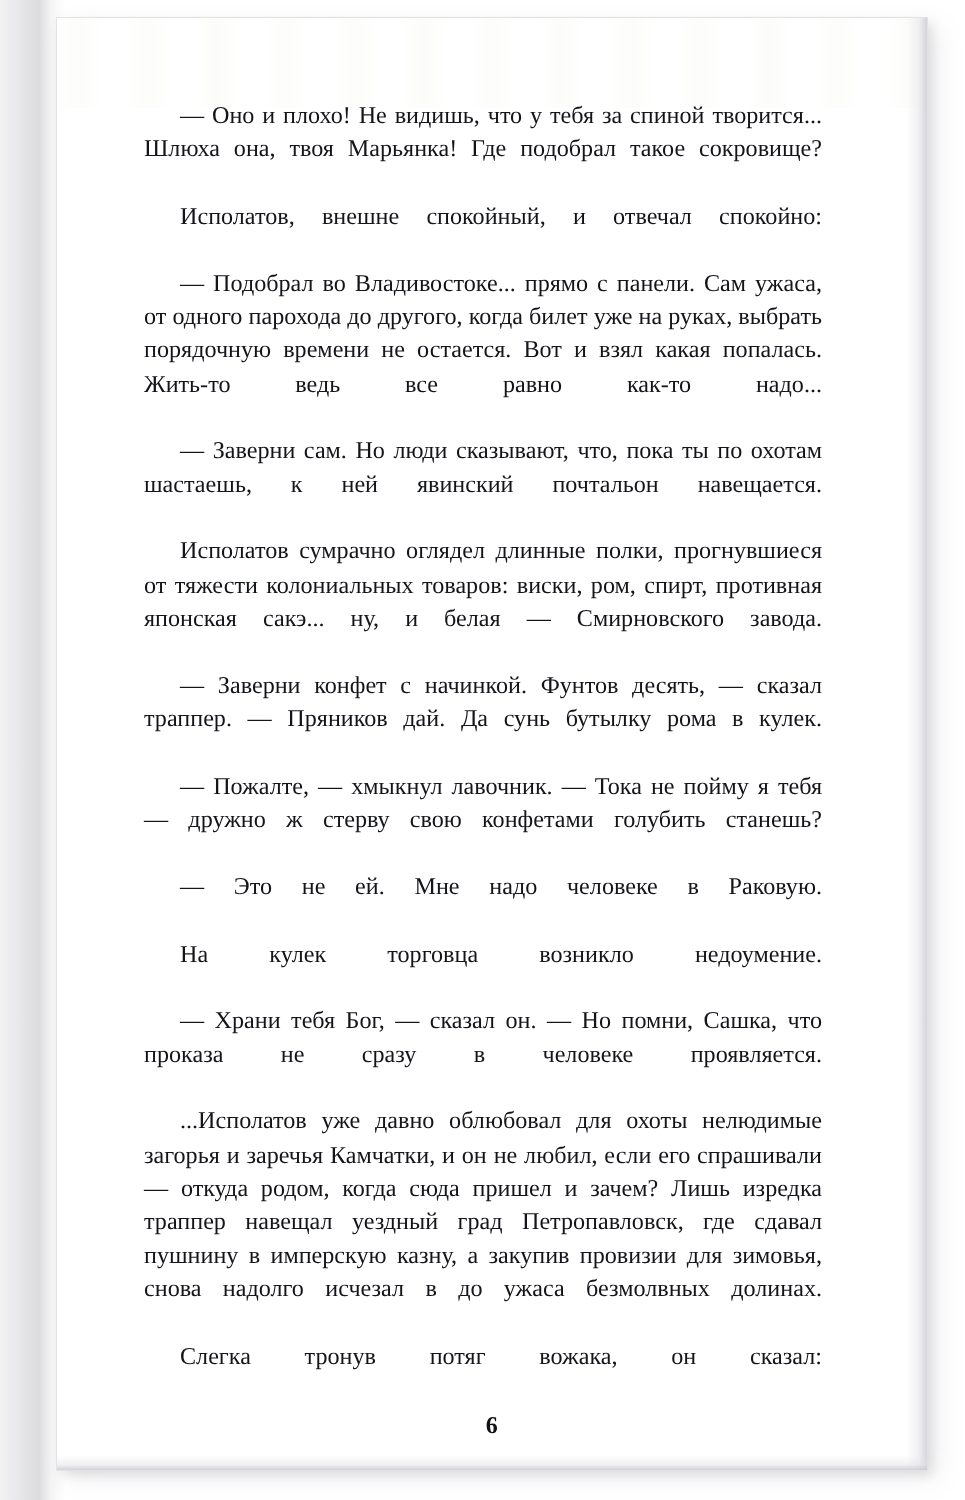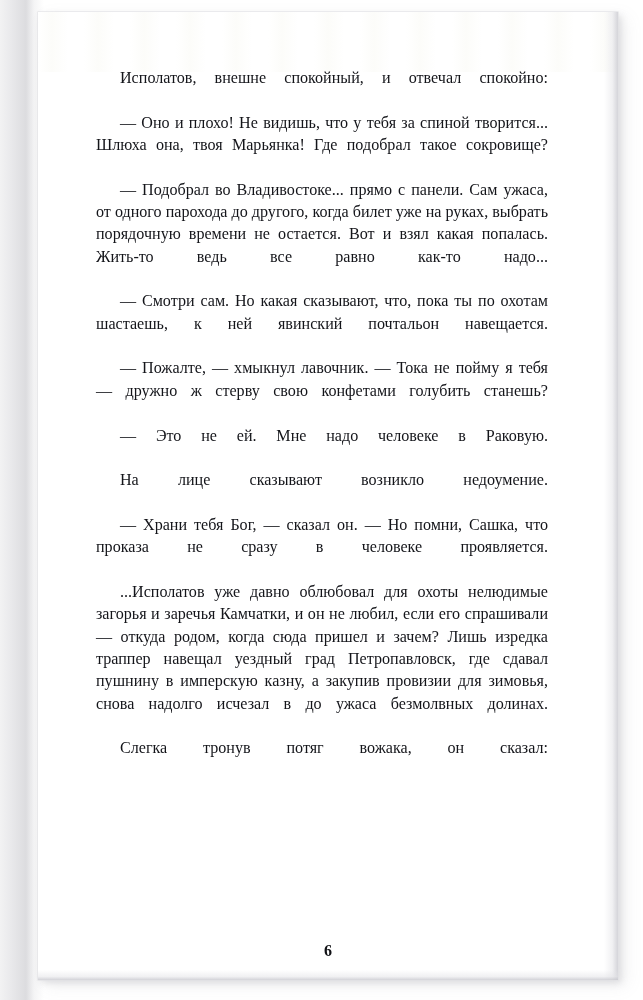--- a/index.html
+++ b/index.html
@@ -129,27 +129,29 @@
 <body>
 
 <div id="scan-surface">
 
   <div id="page-sheet">
 
     <div id="scan-mottle"></div>
 
     <div id="text-column">
 
+      <p class="para">— Оно и плохо! Не видишь, что у тебя за спиной творится... Шлюха она, твоя Марьянка! Где подобрал такое сокровище?</p>
       <p class="para">Исполатов, внешне спокойный, и отвечал спокойно:</p>
-      <p class="para">— Оно и плохо! Не видишь, что у тебя за спиной творится... Шлюха она, твоя Марьянка! Где подобрал такое сокровище?</p>
       <p class="para">— Подобрал во Владивостоке... прямо с панели. Сам ужаса, от одного парохода до другого, когда билет уже на руках, выбрать порядочную времени не остается. Вот и взял какая попалась. Жить-то ведь все равно как-то надо...</p>
-      <p class="para">— Смотри сам. Но какая сказывают, что, пока ты по охотам шастаешь, к ней явинский почтальон навещается.</p>
+      <p class="para">— Заверни сам. Но люди сказывают, что, пока ты по охотам шастаешь, к ней явинский почтальон навещается.</p>
+      <p class="para">Исполатов сумрачно оглядел длинные полки, прогнувшиеся от тяжести колониальных товаров: виски, ром, спирт, противная японская сакэ... ну, и белая — Смирновского завода.</p>
+      <p class="para">— Заверни конфет с начинкой. Фунтов десять, — сказал траппер. — Пряников дай. Да сунь бутылку рома в кулек.</p>
       <p class="para">— Пожалте, — хмыкнул лавочник. — Тока не пойму я тебя — дружно ж стерву свою конфетами голубить станешь?</p>
       <p class="para">— Это не ей. Мне надо человеке в Раковую.</p>
-      <p class="para">На лице сказывают возникло недоумение.</p>
+      <p class="para">На кулек торговца возникло недоумение.</p>
       <p class="para">— Храни тебя Бог, — сказал он. — Но помни, Сашка, что проказа не сразу в человеке проявляется.</p>
       <p class="para">...Исполатов уже давно облюбовал для охоты нелюдимые загорья и заречья Камчатки, и он не любил, если его спрашивали — откуда родом, когда сюда пришел и зачем? Лишь изредка траппер навещал уездный град Петропавловск, где сдавал пушнину в имперскую казну, а закупив провизии для зимовья, снова надолго исчезал в до ужаса безмолвных долинах.</p>
       <p class="para">Слегка тронув потяг вожака, он сказал:</p>
 
     </div>
 
     <div id="page-number">6</div>
 
     <div id="page-edge-right"></div>
     <div id="page-edge-bottom"></div>

